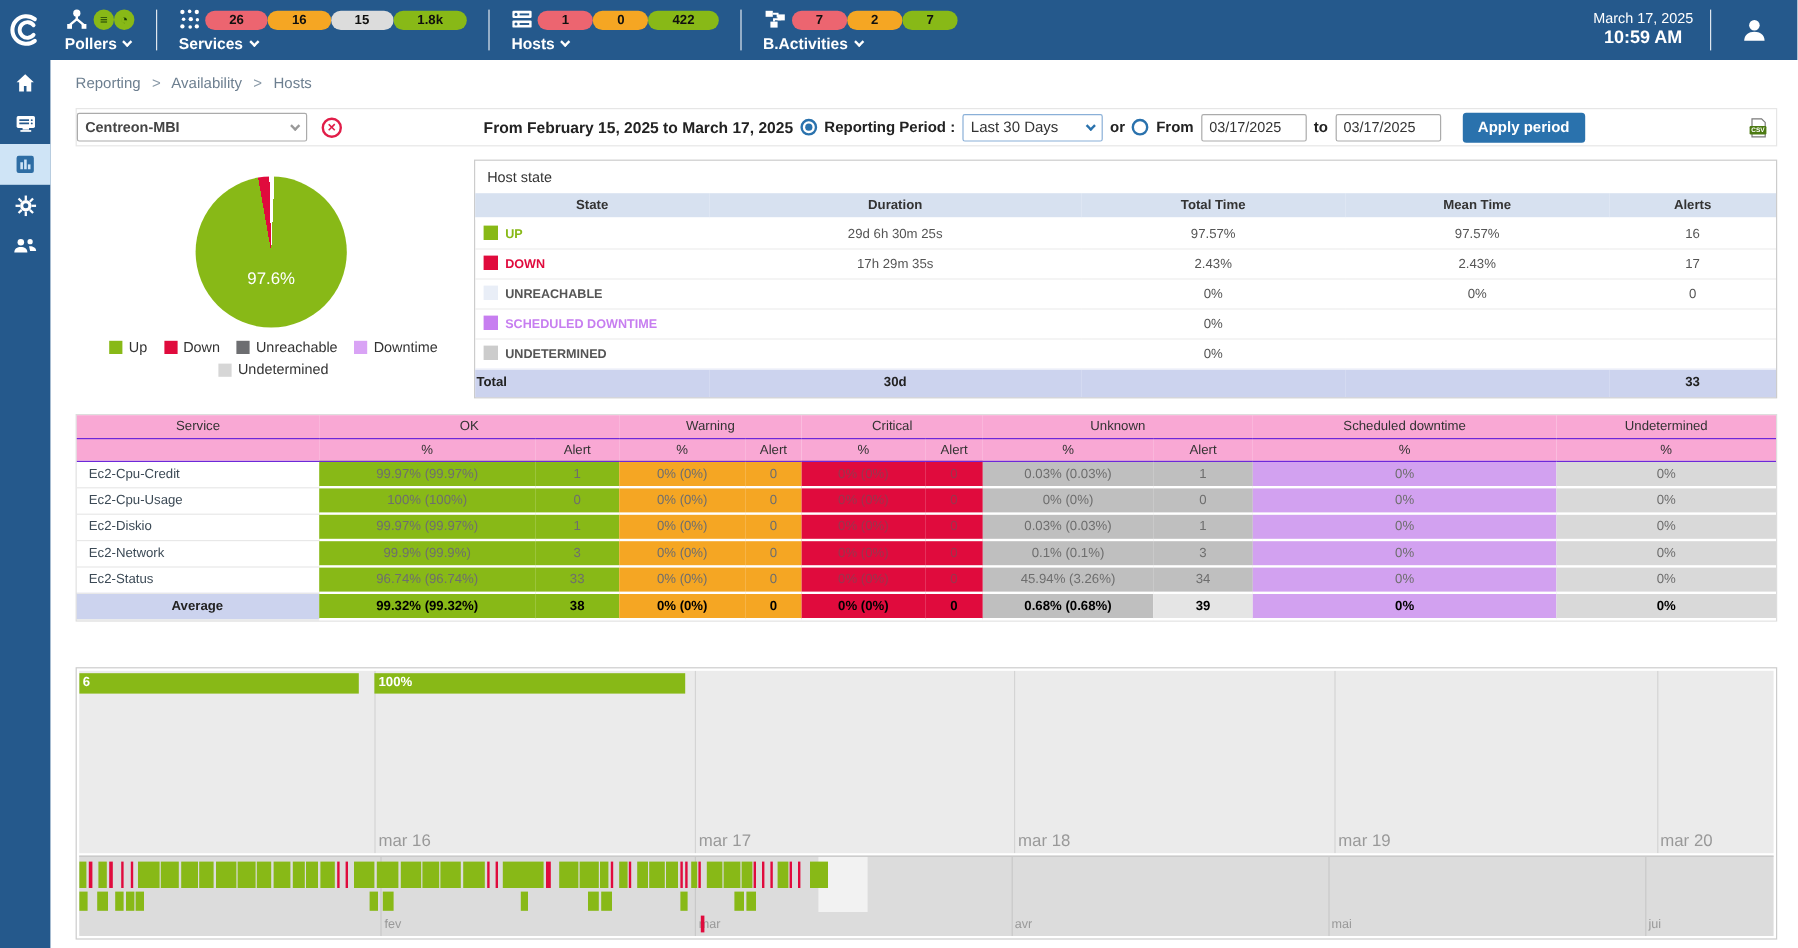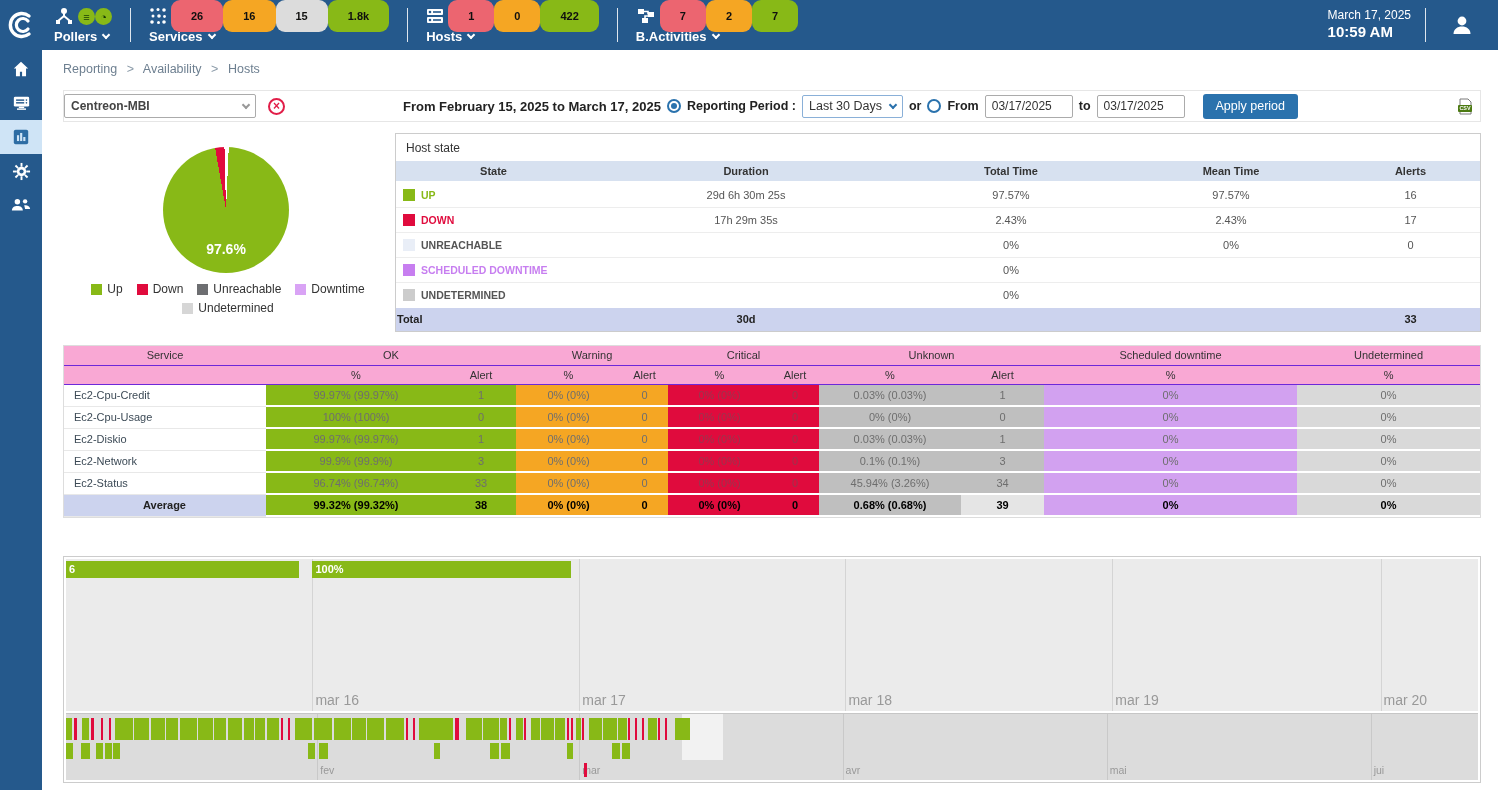--- a/index.html
+++ b/index.html
@@ -9,25 +9,25 @@
 
   
   .topbar{position:absolute;left:0;top:0;width:1498px;height:50px;background:#25598c;color:#fff;
           display:flex;align-items:center;z-index:5;}
   .logo{width:44px;display:flex;align-items:center;justify-content:center;}
   .ng{display:flex;flex-direction:column;justify-content:center;margin:0 10px;}
   .ng-top{display:flex;align-items:center;gap:4px;height:20px;}
   .ng-label{display:flex;align-items:center;font-weight:bold;font-size:13px;margin-top:3px;}
   .chev{width:6px;height:6px;border-right:2px solid #fff;border-bottom:2px solid #fff;
         transform:rotate(45deg);margin-left:6px;margin-top:-3px;display:inline-block;}
-  .badge{height:32px;min-width:16px;border-radius:9px;padding:0 20px;font-size:11px;font-weight:bold;
+  .badge{height:16px;min-width:16px;border-radius:9px;padding:0 20px;font-size:11px;font-weight:bold;
          color:#10100f;display:inline-flex;align-items:center;justify-content:center;}
   .badge.round{width:17px;height:17px;border-radius:50%;padding:0;font-size:11px;color:#173a05;}
   .sep{width:1px;height:34px;background:rgba(255,255,255,.85);margin:0 8px;}
-  .clockbox{margin-left:auto;text-align:left;line-height:1.25;padding-right:14px;}
+  .clockbox{margin-left:auto;text-align:center;line-height:1.25;padding-right:14px;}
   .clock-date{font-size:12px;}
   .clock-time{font-size:15px;font-weight:bold;}
   .user-sep{width:1px;height:34px;background:rgba(255,255,255,.85);}
   .userbox{width:72px;display:flex;align-items:center;justify-content:center;}
 
   
   .sidebar{position:absolute;left:0;top:50px;width:42px;height:740px;background:#25598c;
            display:flex;flex-direction:column;padding-top:2px;z-index:4;}
   .side-item{height:34px;display:flex;align-items:center;justify-content:center;color:#fff;cursor:pointer;}
   .side-item.active{background:#cfe4f6;color:#2e6da4;}
@@ -42,34 +42,34 @@
           font-size:12px;color:#444;font-weight:bold;padding:0 6px;margin-left:0px;background:#fff;}
   .selbox .sarr{margin-left:auto;width:6px;height:6px;border-right:2px solid #999;border-bottom:2px solid #999;
           transform:rotate(45deg);margin-top:-3px;}
   .clear-ic{width:17px;height:17px;border:2px solid #e11d48;border-radius:50%;color:#e11d48;font-weight:bold;
             font-size:12px;line-height:12px;display:flex;align-items:center;justify-content:center;margin-left:12px;cursor:pointer;}
   .f-right{display:flex;align-items:center;margin-left:118px;gap:6px;}
   .b{font-weight:bold;color:#222;font-size:12.5px;white-space:nowrap;}
   .radio{width:14px;height:14px;border:2px solid #2a72ad;border-radius:50%;display:inline-flex;
          align-items:center;justify-content:center;background:#fff;cursor:pointer;}
   .radio.sel::after{content:"";width:6px;height:6px;border-radius:50%;background:#2a72ad;}
-  .psel{height:23px;border:1px solid #8ab0d8;border-radius:2px;display:flex;align-items:center;gap:8px;
+  .psel{height:23px;border:1px solid #8ab0d8;border-radius:2px;display:flex;align-items:center;gap:24px;
         font-size:12.5px;color:#333;padding:0 6px;background:#fff;}
   .psel .sarr{width:6px;height:6px;border-right:2px solid #2a72ad;border-bottom:2px solid #2a72ad;
         transform:rotate(45deg);margin-top:-3px;}
   .dinput{width:88px;height:23px;border:1px solid #ababab;border-radius:2px;font-size:12px;color:#333;
           padding:0 6px;font-family:"Liberation Sans",sans-serif;}
-  .applybtn{height:25px;background:#2a72ad;color:#fff;border:none;border-radius:3px;font-weight:normal;
+  .applybtn{height:25px;background:#2a72ad;color:#fff;border:none;border-radius:3px;font-weight:bold;
             font-size:12.5px;padding:0 13px;margin-left:12px;cursor:pointer;font-family:"Liberation Sans",sans-serif;}
   .csv-ic{margin-left:auto;cursor:pointer;display:flex;}
 
   
   .pie-wrap{position:absolute;left:63px;top:130px;width:330px;height:200px;}
   .pie{position:absolute;left:100px;top:17px;width:126px;height:126px;border-radius:50%;}
-  .pie-label{position:absolute;left:0;right:0;top:94px;text-align:center;color:#fff;font-weight:bold;font-size:14px;}
+  .pie-label{position:absolute;left:0;right:0;top:77px;text-align:center;color:#fff;font-weight:normal;font-size:14px;}
   .legend{position:absolute;left:0;top:151px;width:330px;text-align:center;font-size:12px;color:#333;line-height:17px;}
   .leg{display:inline-flex;align-items:center;margin:0 7px;white-space:nowrap;}
   .leg .sw{width:11px;height:11px;display:inline-block;margin-right:5px;}
 
   
   .host-panel{position:absolute;left:395px;top:133px;width:1086px;border:1px solid #ccc;background:#fff;}
   .host-title{font-size:12px;color:#333;padding:7px 10px 6px;}
   table.htab{width:100%;border-collapse:collapse;table-layout:fixed;font-size:11px;}
   table.htab th{background:#d7e1f0;height:21px;font-weight:bold;color:#333;border-bottom:2px solid #fff;}
   table.htab td{height:25px;border-top:1px solid #ededed;color:#555;text-align:center;}

